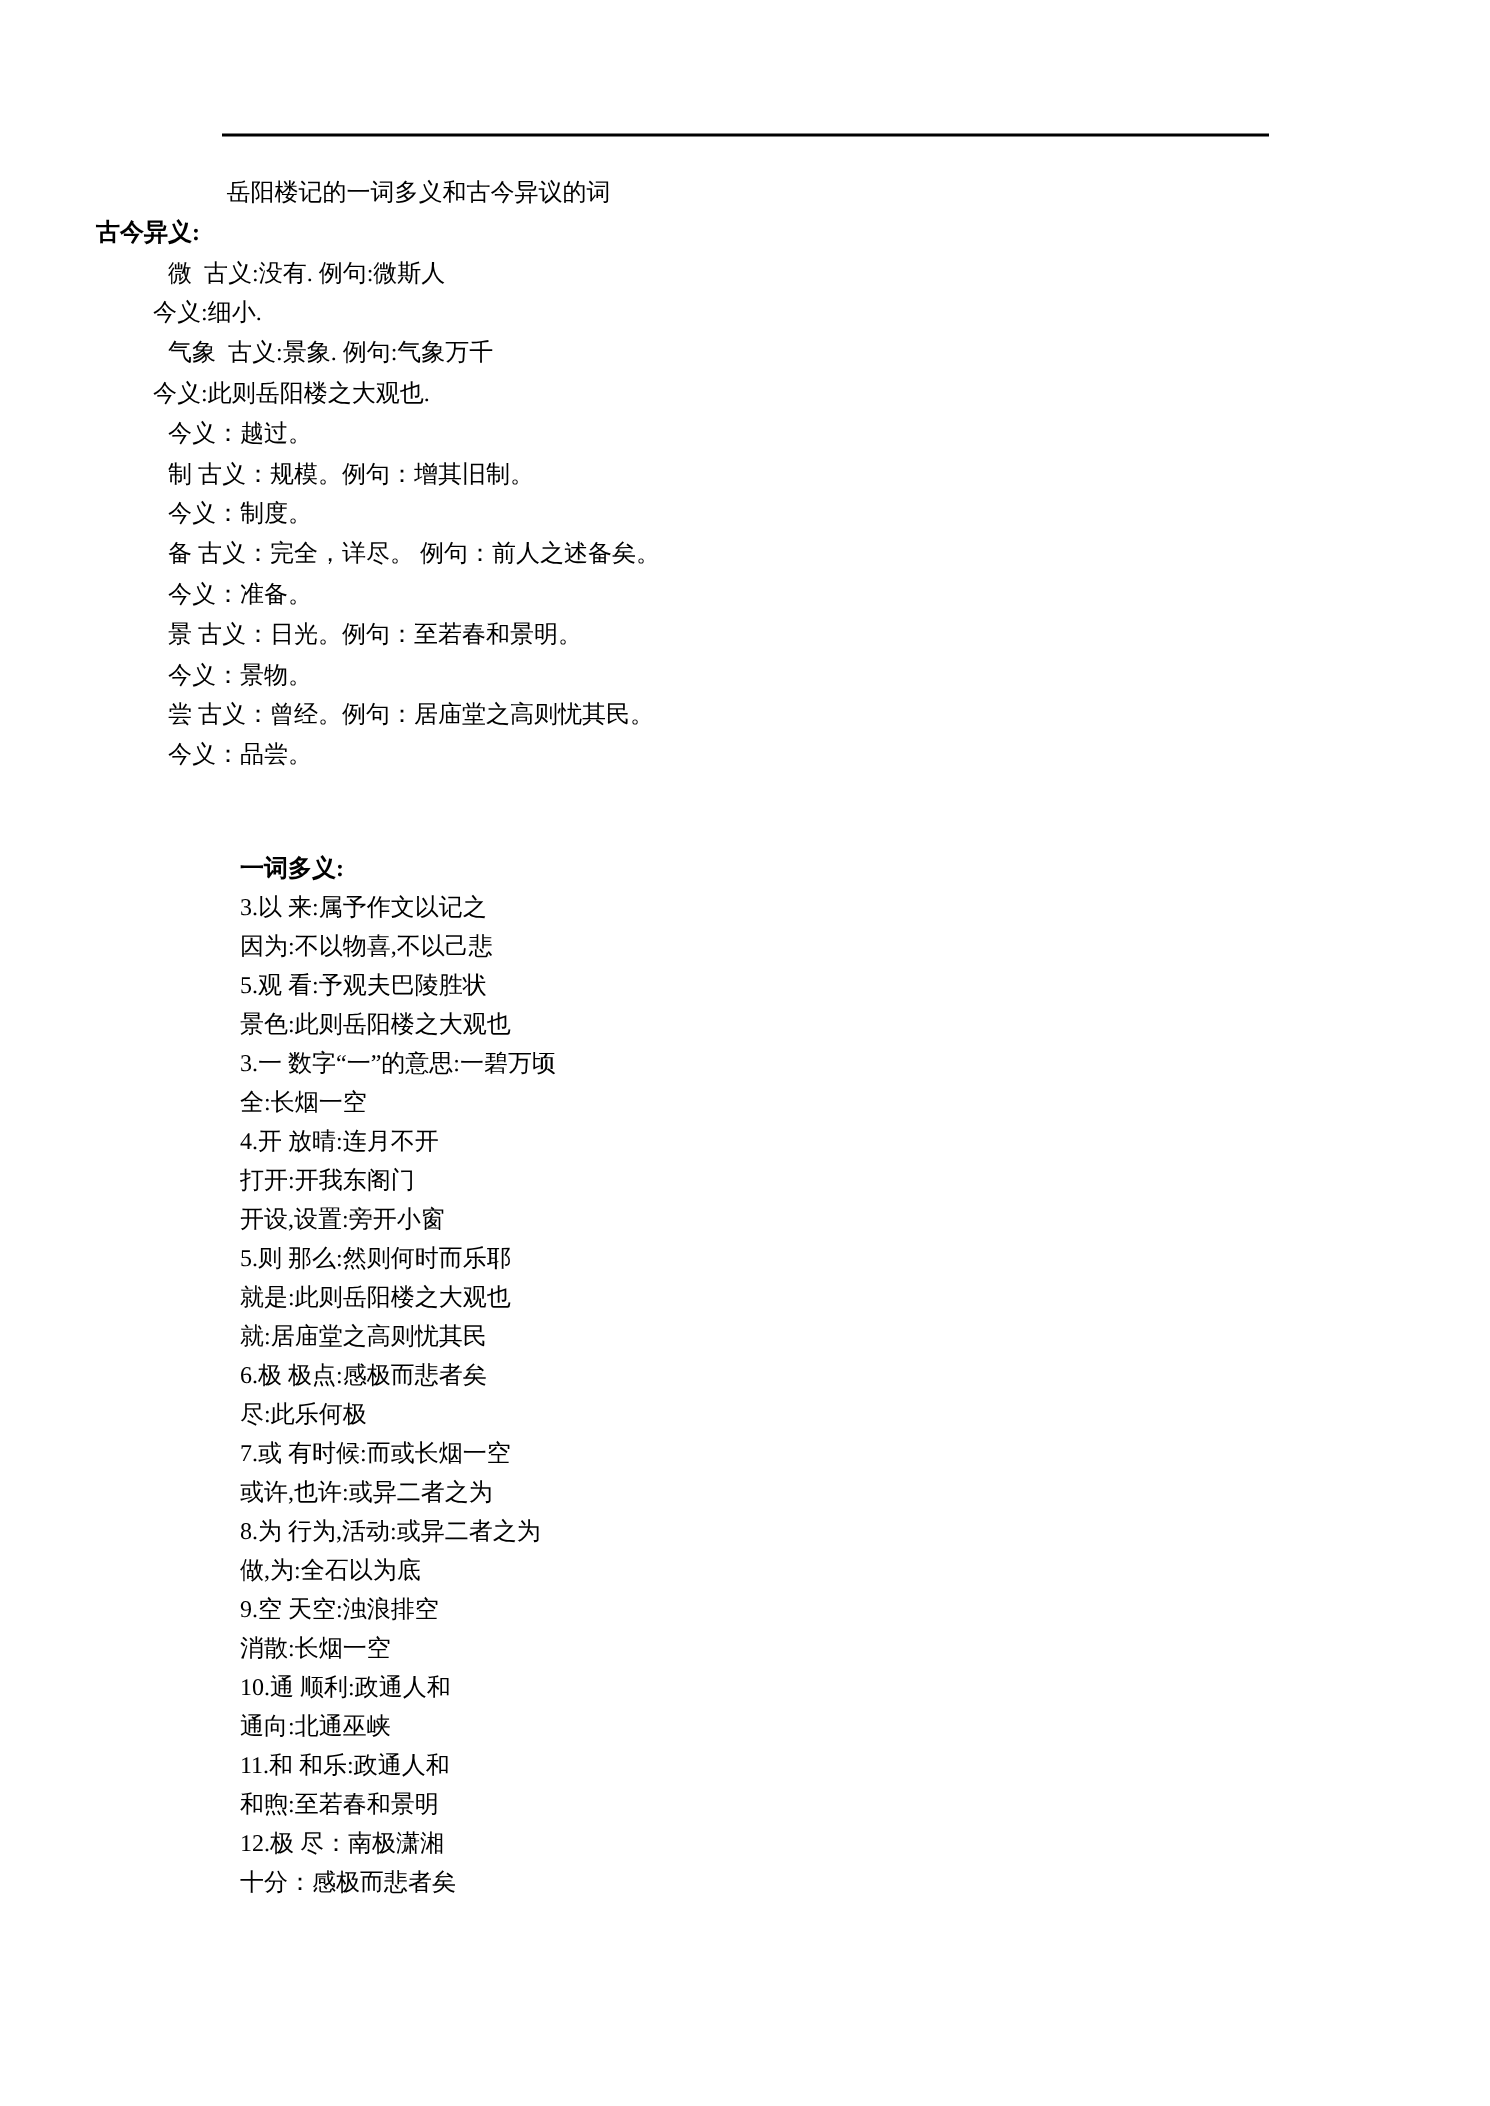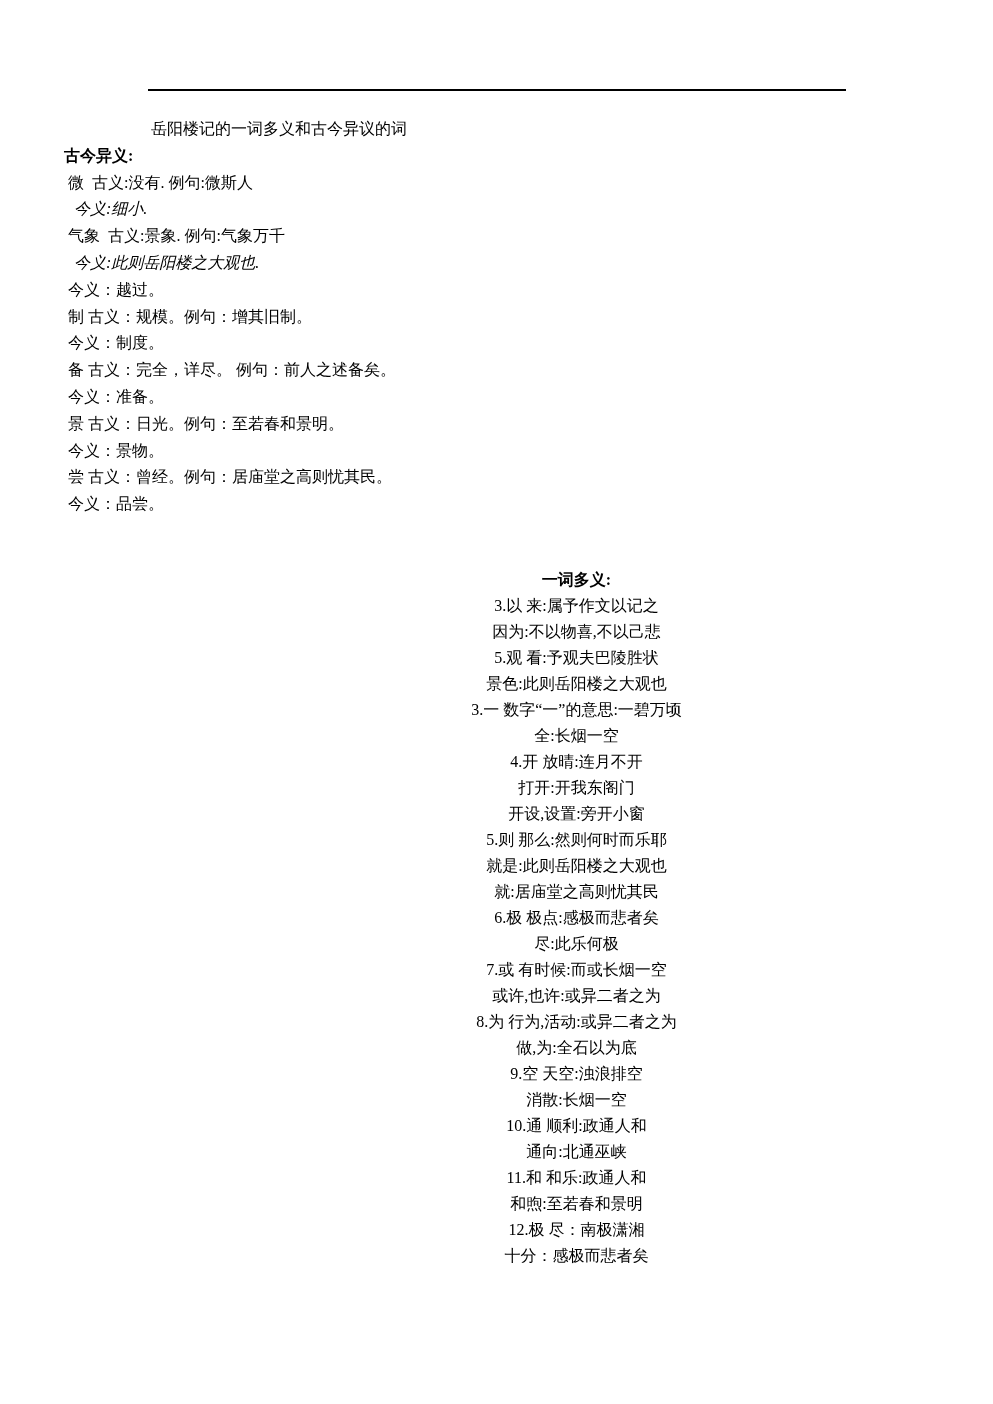--- a/index.html
+++ b/index.html
@@ -16,24 +16,24 @@
   .rule {
     position: absolute;
     left: 148px;
     top: 89px;
     width: 698px;
     height: 0;
     border-top: 2px solid #000000;
   }
   .sec { position: absolute; left: 0; right: 0; }
   .sec1 { top: 116px; line-height: 26.8px; }
-  .sec2 { top: 567px; line-height: 26px; text-align: center; }
+  .sec2 { top: 567px; line-height: 26px; }
   .line { white-space: pre; }
-  .sec1 .line { margin-left: 68px; }
-  .sec1 .line.flush { margin-left: 74px; font-style: italic; }
+  .sec1 .line { margin-left: 112px; }
+  .sec1 .line.flush { margin-left: 102px; }
   .sec1 .title { margin-left: 151px; }
   .sec1 .heading { margin-left: 64px; }
   .sec2 .heading { margin-left: 153px; }
   .sec2 .line { margin-left: 160px; }
   .heading { font-weight: bold; }
 </style>
 </head>
 <body>
 
 <div class="page">

